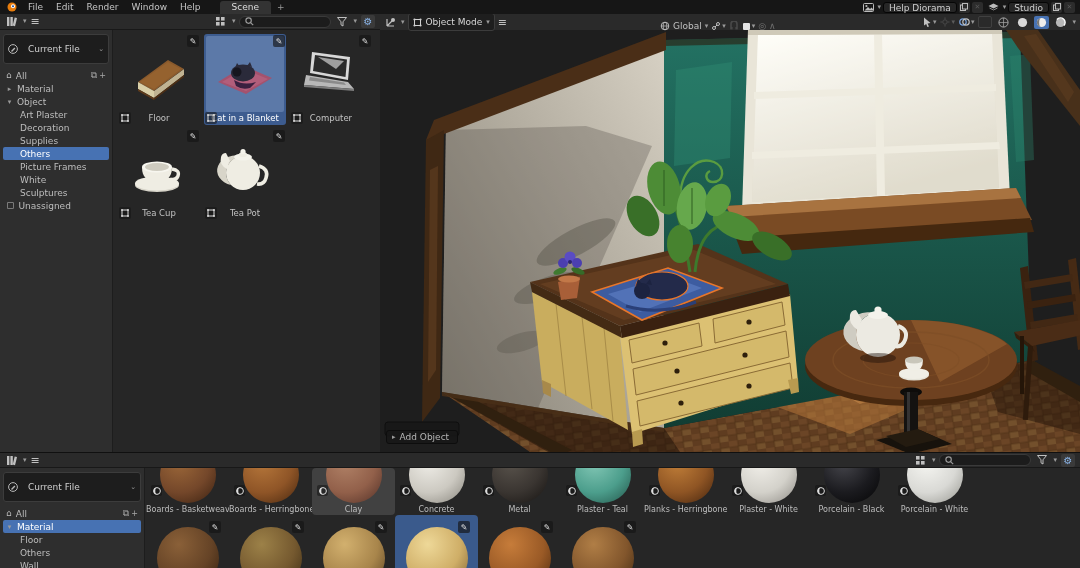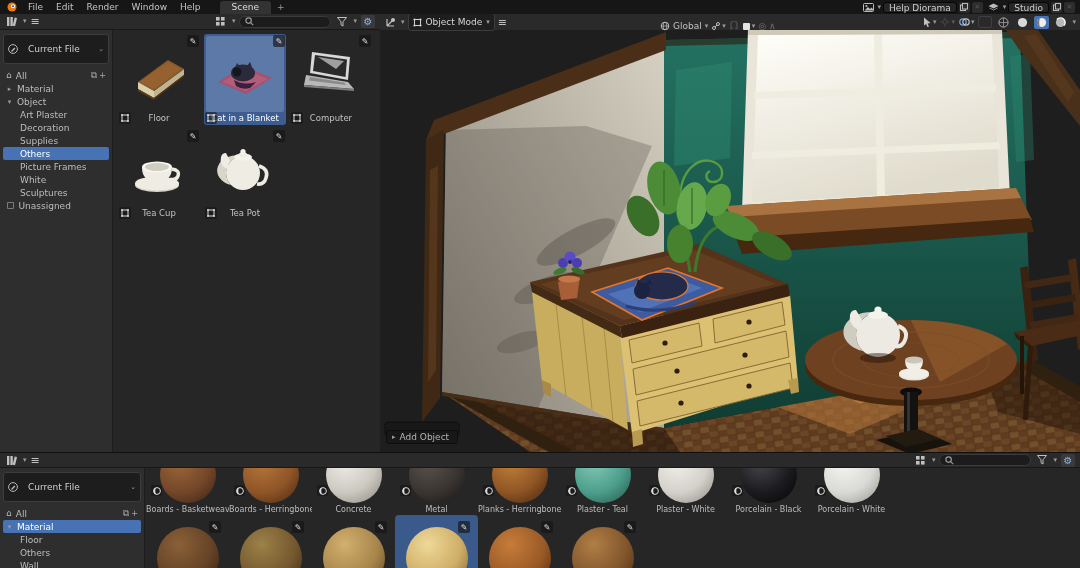--- a/index.html
+++ b/index.html
@@ -748,20 +748,30 @@
       <div class="mat-tile">
         <div class="sphere" style="background: radial-gradient(circle at 35% 28%, rgb(181, 118, 58), rgb(143, 85, 39) 55%, rgb(78, 43, 17) 96%);"></div>
         <span class="mat-icon-chip">
             <svg width="8" height="8" viewBox="0 0 8 8">
               <circle cx="4" cy="4" r="3.4" fill="none" stroke="#ddd"></circle>
               <path d="M4 0.6 a3.4 3.4 0 0 0 0 6.8 a1.7 3.4 0 0 1 0 -6.8" fill="#ddd"></path>
             </svg>
           </span>
         <div class="mat-label">Boards - Herringbone</div>
       </div>
+      <div class="mat-tile highlight">
+        <div class="sphere" style="background: radial-gradient(circle at 35% 28%, rgb(176, 129, 102), rgb(146, 96, 74) 55%, rgb(87, 52, 42) 96%);"></div>
+        <span class="mat-icon-chip">
+            <svg width="8" height="8" viewBox="0 0 8 8">
+              <circle cx="4" cy="4" r="3.4" fill="none" stroke="#ddd"></circle>
+              <path d="M4 0.6 a3.4 3.4 0 0 0 0 6.8 a1.7 3.4 0 0 1 0 -6.8" fill="#ddd"></path>
+            </svg>
+          </span>
+        <div class="mat-label">Clay</div>
+      </div>
       <div class="mat-tile">
         <div class="sphere" style="background: radial-gradient(circle at 35% 28%, rgb(238, 236, 230), rgb(204, 201, 193) 55%, rgb(141, 138, 130) 96%);"></div>
         <span class="mat-icon-chip">
             <svg width="8" height="8" viewBox="0 0 8 8">
               <circle cx="4" cy="4" r="3.4" fill="none" stroke="#ddd"></circle>
               <path d="M4 0.6 a3.4 3.4 0 0 0 0 6.8 a1.7 3.4 0 0 1 0 -6.8" fill="#ddd"></path>
             </svg>
           </span>
         <div class="mat-label">Concrete</div>
       </div>
@@ -769,38 +779,38 @@
         <div class="sphere" style="background: radial-gradient(circle at 35% 28%, rgb(88, 82, 75), rgb(58, 53, 49) 55%, rgb(25, 22, 20) 96%);"></div>
         <span class="mat-icon-chip">
             <svg width="8" height="8" viewBox="0 0 8 8">
               <circle cx="4" cy="4" r="3.4" fill="none" stroke="#ddd"></circle>
               <path d="M4 0.6 a3.4 3.4 0 0 0 0 6.8 a1.7 3.4 0 0 1 0 -6.8" fill="#ddd"></path>
             </svg>
           </span>
         <div class="mat-label">Metal</div>
       </div>
       <div class="mat-tile">
+        <div class="sphere" style="background: radial-gradient(circle at 35% 28%, rgb(130, 199, 181), rgb(76, 158, 140) 55%, rgb(38, 90, 78) 96%);"></div>
+        <span class="mat-icon-chip">
+            <svg width="8" height="8" viewBox="0 0 8 8">
+              <circle cx="4" cy="4" r="3.4" fill="none" stroke="#ddd"></circle>
+              <path d="M4 0.6 a3.4 3.4 0 0 0 0 6.8 a1.7 3.4 0 0 1 0 -6.8" fill="#ddd"></path>
+            </svg>
+          </span>
+        <div class="mat-label">Plaster - Teal</div>
+      </div>
+      <div class="mat-tile">
         <div class="sphere" style="background: radial-gradient(circle at 35% 28%, rgb(192, 126, 56), rgb(143, 85, 36) 55%, rgb(74, 40, 16) 96%);"></div>
         <span class="mat-icon-chip">
             <svg width="8" height="8" viewBox="0 0 8 8">
               <circle cx="4" cy="4" r="3.4" fill="none" stroke="#ddd"></circle>
               <path d="M4 0.6 a3.4 3.4 0 0 0 0 6.8 a1.7 3.4 0 0 1 0 -6.8" fill="#ddd"></path>
             </svg>
           </span>
         <div class="mat-label">Planks - Herringbone</div>
-      </div>
-      <div class="mat-tile">
-        <div class="sphere" style="background: radial-gradient(circle at 35% 28%, rgb(130, 199, 181), rgb(76, 158, 140) 55%, rgb(38, 90, 78) 96%);"></div>
-        <span class="mat-icon-chip">
-            <svg width="8" height="8" viewBox="0 0 8 8">
-              <circle cx="4" cy="4" r="3.4" fill="none" stroke="#ddd"></circle>
-              <path d="M4 0.6 a3.4 3.4 0 0 0 0 6.8 a1.7 3.4 0 0 1 0 -6.8" fill="#ddd"></path>
-            </svg>
-          </span>
-        <div class="mat-label">Plaster - Teal</div>
       </div>
       <div class="mat-tile">
         <div class="sphere" style="background: radial-gradient(circle at 35% 28%, rgb(241, 239, 233), rgb(211, 209, 202) 55%, rgb(147, 144, 138) 96%);"></div>
         <span class="mat-icon-chip">
             <svg width="8" height="8" viewBox="0 0 8 8">
               <circle cx="4" cy="4" r="3.4" fill="none" stroke="#ddd"></circle>
               <path d="M4 0.6 a3.4 3.4 0 0 0 0 6.8 a1.7 3.4 0 0 1 0 -6.8" fill="#ddd"></path>
             </svg>
           </span>
         <div class="mat-label">Plaster - White</div>

